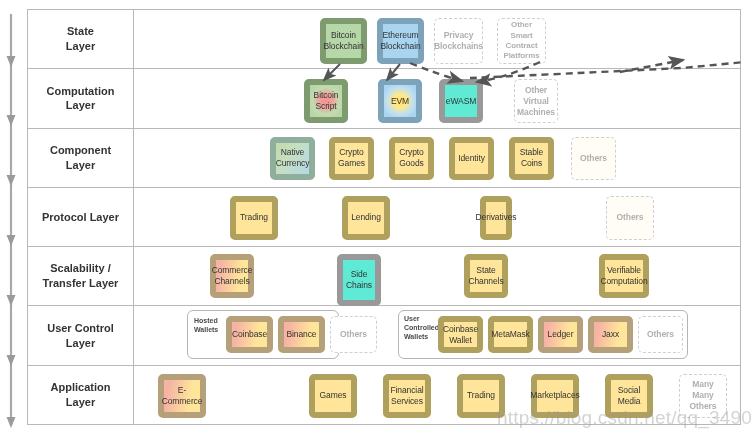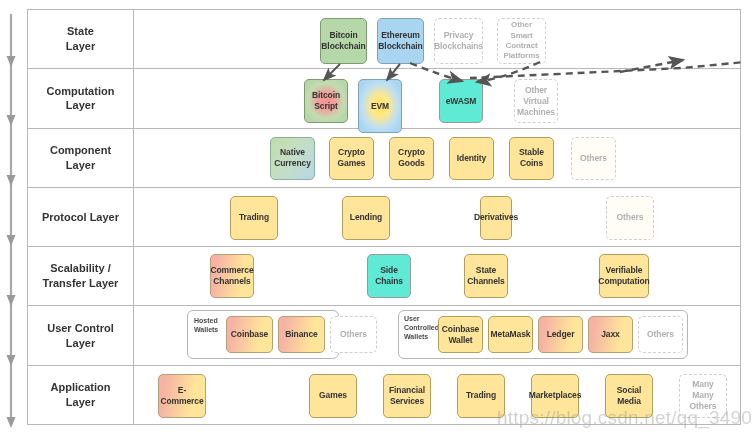--- a/index.html
+++ b/index.html
@@ -59,28 +59,28 @@
   .layer-body {
     position: relative;
     flex: 1 1 auto;
     display: flex;
     align-items: center;
   }
 
   
   .node {
     position: absolute;
-    border: 1px solid #15803d;
+    border: 6px solid #15803d;
     border-radius: 5px;
     display: flex;
     align-items: center;
     justify-content: center;
     text-align: center;
     font-size: 8.5px;
-    font-weight: bold;
+    font-weight: normal;
     color: #333333;
     line-height: 1.3;
     letter-spacing: -0.1px;
     padding: 1px 2px;
     background: #ffffff;
     z-index: 3;
   }
   .n-yellow  { background: #ffe599; border-color: #b0a05e; }
   .n-green   { background: #b6d7a8; border-color: #7d9b6f; }
   .n-blue    { background: #a9d5f0; border-color: #7da3bb; }
@@ -218,21 +218,21 @@
           <div>Layer</div>
         </div>
       </div>
       <div class="layer-body">
         <div class="node n-radial-pink-green" style="left:170px;top:10px;width:44px;height:44px;">
           <div>
             <div>Bitcoin</div>
             <div>Script</div>
           </div>
         </div>
-        <div class="node n-radial-yellow-blue" style="left:224px;top:10px;width:44px;height:54px;justify-content:center;">
+        <div class="node n-radial-yellow-blue" style="left:244px;top:10px;width:44px;height:44px;justify-content:center;">
           <div>EVM</div>
         </div>
         <div class="node n-white" style="left:305px;top:10px;width:44px;height:44px;">
           <div>eWASM</div>
         </div>
         <div class="node n-dashed-plain" style="left:380px;top:10px;width:44px;height:44px;">
           <div>
             <div>Other</div>
             <div>Virtual</div>
             <div>Machines</div>
@@ -309,21 +309,21 @@
           <div>Transfer Layer</div>
         </div>
       </div>
       <div class="layer-body">
         <div class="node n-grad-pink-yellow" style="left:76px;top:7px;width:44px;height:44px;">
           <div>
             <div>Commerce</div>
             <div>Channels</div>
           </div>
         </div>
-        <div class="node n-white" style="left:203px;top:7px;width:44px;height:44px;margin-left:30px;">
+        <div class="node n-white" style="left:203px;top:7px;width:44px;height:52px;">
           <div>
             <div>Side</div>
             <div>Chains</div>
           </div>
         </div>
         <div class="node n-yellow" style="left:330px;top:7px;width:44px;height:44px;">
           <div>
             <div>State</div>
             <div>Channels</div>
           </div>

